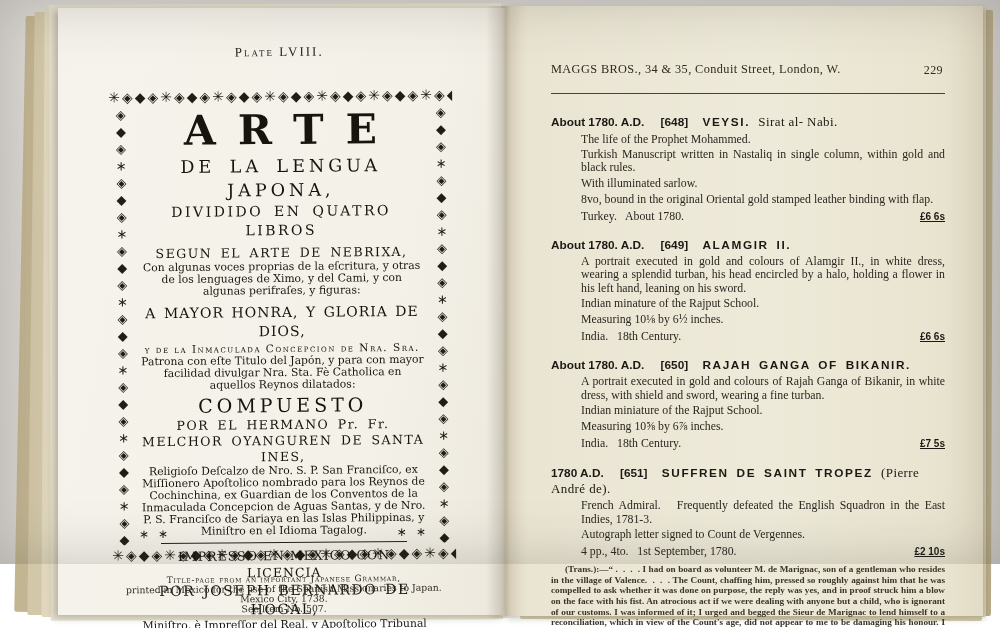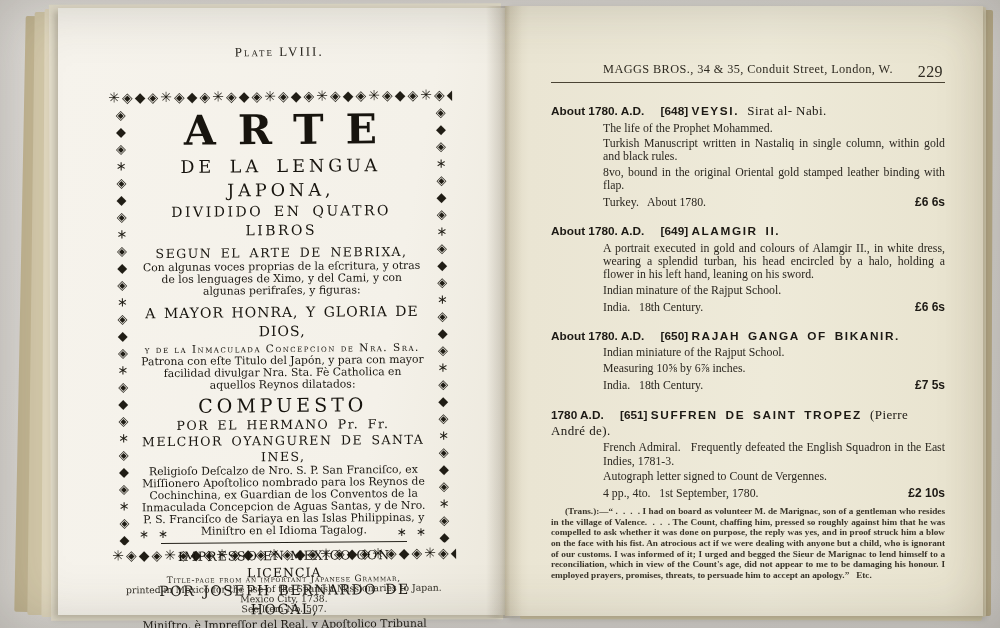--- a/index.html
+++ b/index.html
@@ -1,17 +1,17 @@
 <!DOCTYPE html>
 <html><head>
 <meta charset="utf-8">
 <style>
   html,body{margin:0;padding:0;}
   body{width:1000px;height:628px;overflow:hidden;}
-  .photo{position:relative;width:1000px;height:628px;
+  .photo{position:relative;width:1000px;height:564px;
     background:linear-gradient(135deg,#dddad6 0%,#d7d4d0 45%,#cecbc7 100%);
     font-family:"Liberation Serif",serif;}
   
   .edge{position:absolute;border-radius:2px;}
   .edge-1{left:20px;top:16px;width:16px;height:596px;background:#c2b592;transform:rotate(1.1deg);}
   .edge-2{left:31px;top:12px;width:18px;height:603px;background:#d2c7a8;transform:rotate(0.7deg);}
   .edge-3{left:43px;top:9px;width:20px;height:608px;background:#e0d7be;transform:rotate(0.3deg);}
   .backsheet{position:absolute;left:50px;top:4px;width:452px;height:616px;background:#eae4d2;transform:rotate(-0.2deg);}
   
   .left-page{position:absolute;left:58px;top:8px;width:447px;height:607px;
@@ -55,35 +55,35 @@
   .cap-n{font-size:9.3px;line-height:10px;}
   
   .redge-1{left:978px;top:10px;width:14px;height:606px;background:#b8ab89;transform:rotate(0.2deg);}
   .redge-2{left:972px;top:7px;width:14px;height:610px;background:#dbd2b6;}
   .redge-bottom{left:520px;top:604px;width:462px;height:16px;background:#d6cdae;transform:rotate(0.25deg);}
   
   .right-page{position:absolute;left:505px;top:6px;width:478px;height:610px;
     background:linear-gradient(to right,#ddd6c1 0%,#eae5d3 5%,#eeead9 55%,#e9e4d0 92%,#e2dbc5 100%);
     box-shadow:2px 3px 6px rgba(40,35,20,0.22);}
   .rp-inner{position:absolute;left:46px;right:38px;top:56px;color:#292520;}
-  .rp-header{position:relative;text-align:center;font-size:12.3px;letter-spacing:0.4px;
-    color:#2e2a21;padding:0 0 5px 0;border-bottom:1.3px solid #4a4334;}
-  .rp-pagenum{position:absolute;right:2px;top:1px;font-size:16px;}
+  .rp-header{position:relative;text-align:left;font-size:12.3px;letter-spacing:0.4px;
+    color:#2e2a21;padding:0 0 16px 0;border-bottom:1.3px solid #4a4334;}
+  .rp-pagenum{position:absolute;right:2px;top:1px;font-size:12px;}
   .entries{margin-top:20px;}
   .entry{margin-bottom:15px;}
   .entry-heading{font-family:"Liberation Sans",sans-serif;font-weight:bold;font-size:11.8px;
     line-height:15px;color:#1c1914;}
   .e-date{margin-right:13px;text-align:right;}
-  .e-num{margin-right:0;}
+  .e-num{margin-right:11px;}
   .e-title{letter-spacing:1.6px;word-spacing:3px;margin-right:5px;}
   .e-note{font-family:"Liberation Serif",serif;font-weight:normal;font-size:13px;letter-spacing:0.4px;}
-  .entry-body{margin-left:52px;font-size:11.8px;line-height:13.2px;text-align:justify;color:#2b2720;}
+  .entry-body{margin-left:30px;font-size:11.8px;line-height:13.2px;text-align:justify;color:#2b2720;}
   .entry-body p{margin:2.5px 0;}
   .entry-foot{display:flex;justify-content:space-between;align-items:flex-start;margin:3.5px 0 0 0;}
-  .price{font-family:"Liberation Sans",sans-serif;font-weight:bold;font-size:12px;white-space:nowrap;color:#1c1914;}
+  .price{font-family:"Liberation Sans",sans-serif;font-weight:bold;font-size:10px;white-space:nowrap;color:#1c1914;text-decoration:underline;}
   .trans{margin:6px 0 0 0;font-size:9.2px;line-height:10.6px;text-align:justify;
     font-weight:bold;color:#3a352a;text-indent:14px;}
   
   .gutter{position:absolute;left:486px;top:6px;width:36px;height:612px;pointer-events:none;
     background:linear-gradient(to right,rgba(70,58,35,0) 0%,rgba(70,58,35,0.16) 38%,rgba(95,80,48,0.26) 52%,rgba(70,58,35,0.07) 68%,rgba(70,58,35,0) 100%);}
   .vignette{position:absolute;left:0;top:0;right:0;bottom:0;pointer-events:none;
     box-shadow:inset 0 0 60px rgba(60,55,45,0.25);}
 </style>
 </head>
 <body>
@@ -153,51 +153,54 @@
         <div class="entry">
           <div class="entry-heading">
             <span class="e-date">About 1780. A.D.</span>
             <span class="e-num">[648]</span>
             <span class="e-title">VEYSI.</span>
             <span class="e-note">Sirat al- Nabi.</span>
           </div>
           <div class="entry-body">
             <p>The life of the Prophet Mohammed.</p>
             <p>Turkish Manuscript written in Nastaliq in single column, within gold and black rules.</p>
+            <p>With illuminated sarlow.</p>
             <p>8vo, bound in the original Oriental gold stamped leather binding with flap.</p>
             <div class="entry-foot">
               <span>Turkey.&nbsp;&nbsp; About 1780.</span>
               <span class="price">£6 6s</span>
             </div>
           </div>
         </div>
 
         <div class="entry">
           <div class="entry-heading">
             <span class="e-date">About 1780. A.D.</span>
             <span class="e-num">[649]</span>
             <span class="e-title">ALAMGIR II.</span>
           </div>
           <div class="entry-body">
             <p>A portrait executed in gold and colours of Alamgir II., in white dress, wearing a splendid turban, his head encircled by a halo, holding a flower in his left hand, leaning on his sword.</p>
             <p>Indian minature of the Rajput School.</p>
+            <p>Measuring 10⅛ by 6½ inches.</p>
             <div class="entry-foot">
               <span>India.&nbsp;&nbsp; 18th Century.</span>
               <span class="price">£6 6s</span>
             </div>
           </div>
         </div>
 
         <div class="entry">
           <div class="entry-heading">
             <span class="e-date">About 1780. A.D.</span>
             <span class="e-num">[650]</span>
             <span class="e-title">RAJAH GANGA OF BIKANIR.</span>
           </div>
           <div class="entry-body">
+            <p>A portrait executed in gold and colours of Rajah Ganga of Bikanir, in white dress, with shield and sword, wearing a fine turban.</p>
             <p>Indian miniature of the Rajput School.</p>
             <p>Measuring 10⅝ by 6⅞ inches.</p>
             <div class="entry-foot">
               <span>India.&nbsp;&nbsp; 18th Century.</span>
               <span class="price">£7 5s</span>
             </div>
           </div>
         </div>
 
         <div class="entry">

